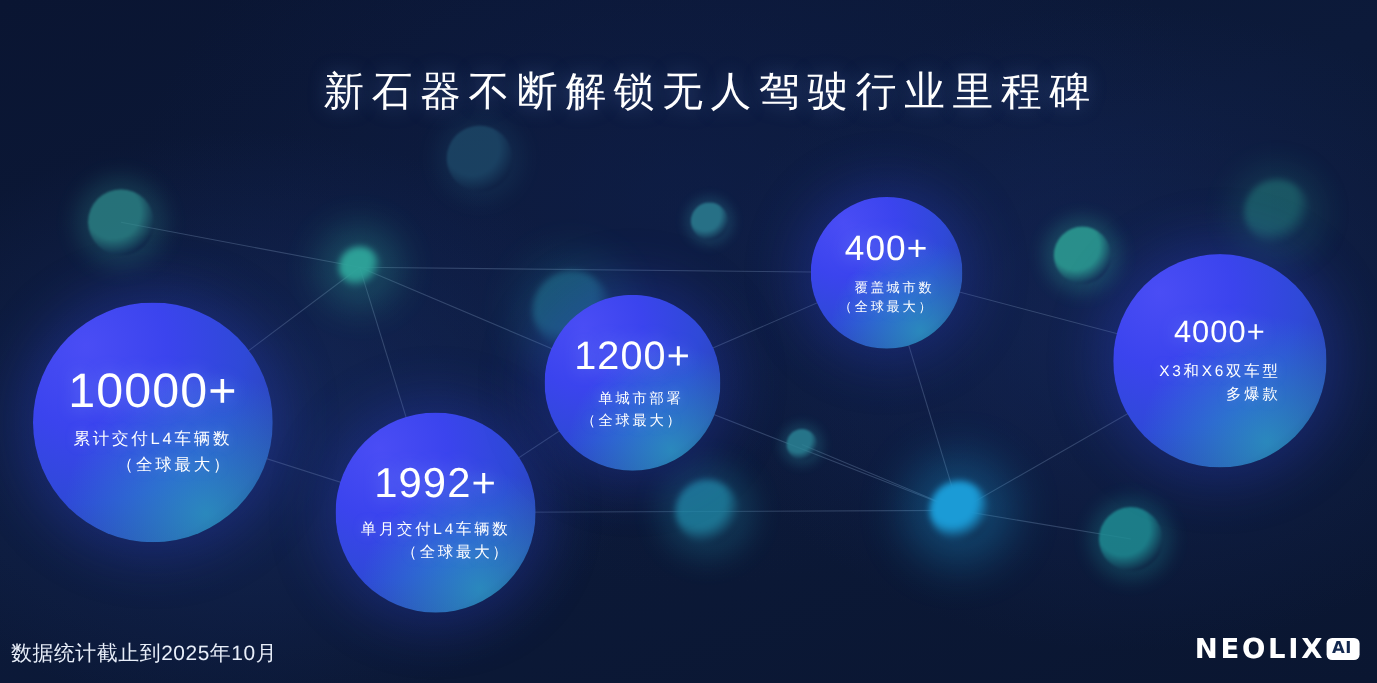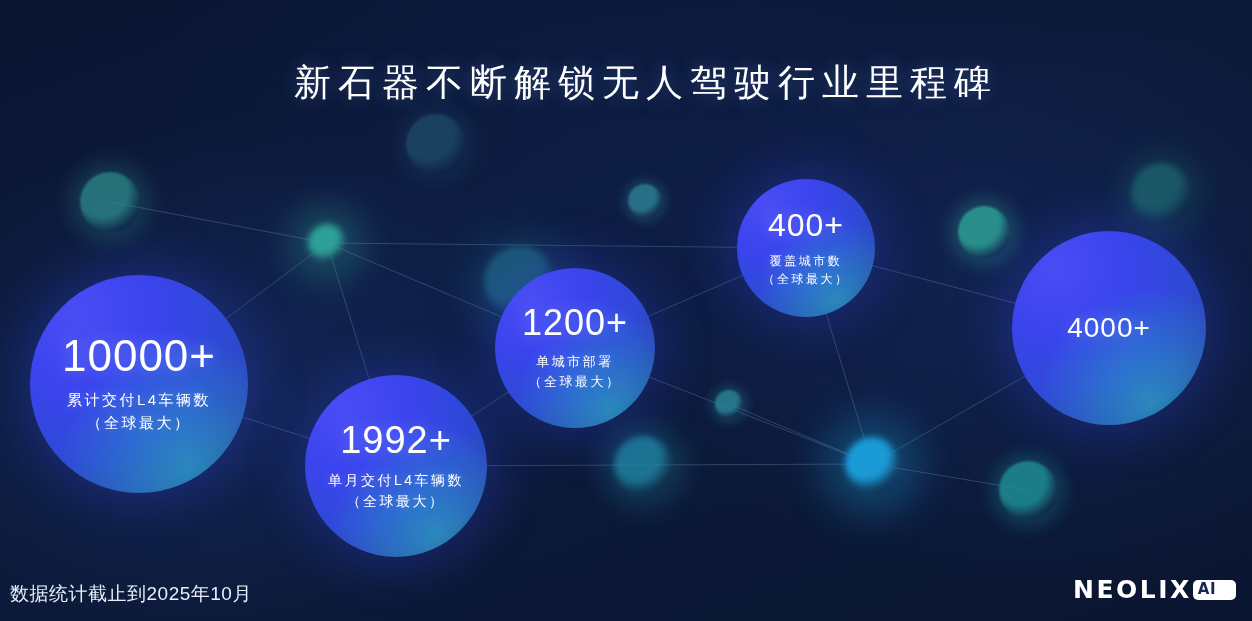--- a/index.html
+++ b/index.html
@@ -74,20 +74,21 @@
     text-shadow: 0 0 16px rgba(150,190,255,0.45);
     white-space: nowrap;
   }
   .bubble .lbl {
     margin-top: 11px;
     letter-spacing: 2.5px;
     line-height: 1.5;
     font-weight: 400;
     text-shadow: 0 0 10px rgba(150,190,255,0.35);
     white-space: nowrap;
+    text-align: right;
   }
   .bubble .lbl span { display: block; }
 
   
   .footnote {
     position: absolute;
     left: 10px;
     bottom: 14px;
     color: #e8eef9;
     font-size: 19px;
@@ -108,21 +109,21 @@
     letter-spacing: 2.5px;
     font-family: "DejaVu Sans", "Liberation Sans", sans-serif;
   }
   .logo-badge {
     background: #ffffff;
     color: #13284f;
     font-size: 15px;
     font-weight: 700;
     letter-spacing: 0.5px;
     border-radius: 5px;
-    padding: 2px 20px 3px 5px;
+    padding: 2px 7px 3px 5px;
     line-height: 1;
     font-family: "DejaVu Sans", "Liberation Sans", sans-serif;
   }
 </style>
 </head>
 <body>
 
 <div id="stage">
 
   <div class="page-title">新石器不断解锁无人驾驶行业里程碑</div>
@@ -183,20 +184,24 @@
       </div>
       <div class="bubble" style="left: 806px; top: 248px; width: 138px; height: 138px; background: radial-gradient(circle at 72% 88%, rgba(42, 190, 190, 0.55) 0%, rgba(42, 170, 200, 0) 52%), radial-gradient(circle at 22% 18%, rgb(74, 77, 245) 0%, rgb(59, 68, 238) 30%, rgb(47, 73, 216) 58%, rgb(43, 70, 184) 78%, rgba(30, 60, 150, 0.25) 100%); box-shadow: rgba(50, 70, 220, 0.28) 0px 0px 46px 14px;">
         <div class="num" style="font-size: 32px;">400+</div>
         <div class="lbl" style="font-size: 12px;">
           <span>覆盖城市数</span>
           <span>（全球最大）</span>
         </div>
       </div>
       <div class="bubble" style="left: 1109px; top: 328px; width: 194px; height: 194px; background: radial-gradient(circle at 72% 88%, rgba(42, 190, 190, 0.55) 0%, rgba(42, 170, 200, 0) 52%), radial-gradient(circle at 22% 18%, rgb(74, 77, 245) 0%, rgb(59, 68, 238) 30%, rgb(47, 73, 216) 58%, rgb(43, 70, 184) 78%, rgba(30, 60, 150, 0.25) 100%); box-shadow: rgba(50, 70, 220, 0.28) 0px 0px 46px 14px;">
         <div class="num" style="font-size: 28px;">4000+</div>
+        <div class="lbl" style="font-size: 14px;">
+          <span>X3和X6双车型</span>
+          <span>多爆款</span>
+        </div>
       </div>
     </div>
 
   <div class="footnote">数据统计截止到2025年10月</div>
 
   <div class="logo">
     <div class="logo-word">NEOLIX</div>
     <div class="logo-badge">AI</div>
   </div>
 

